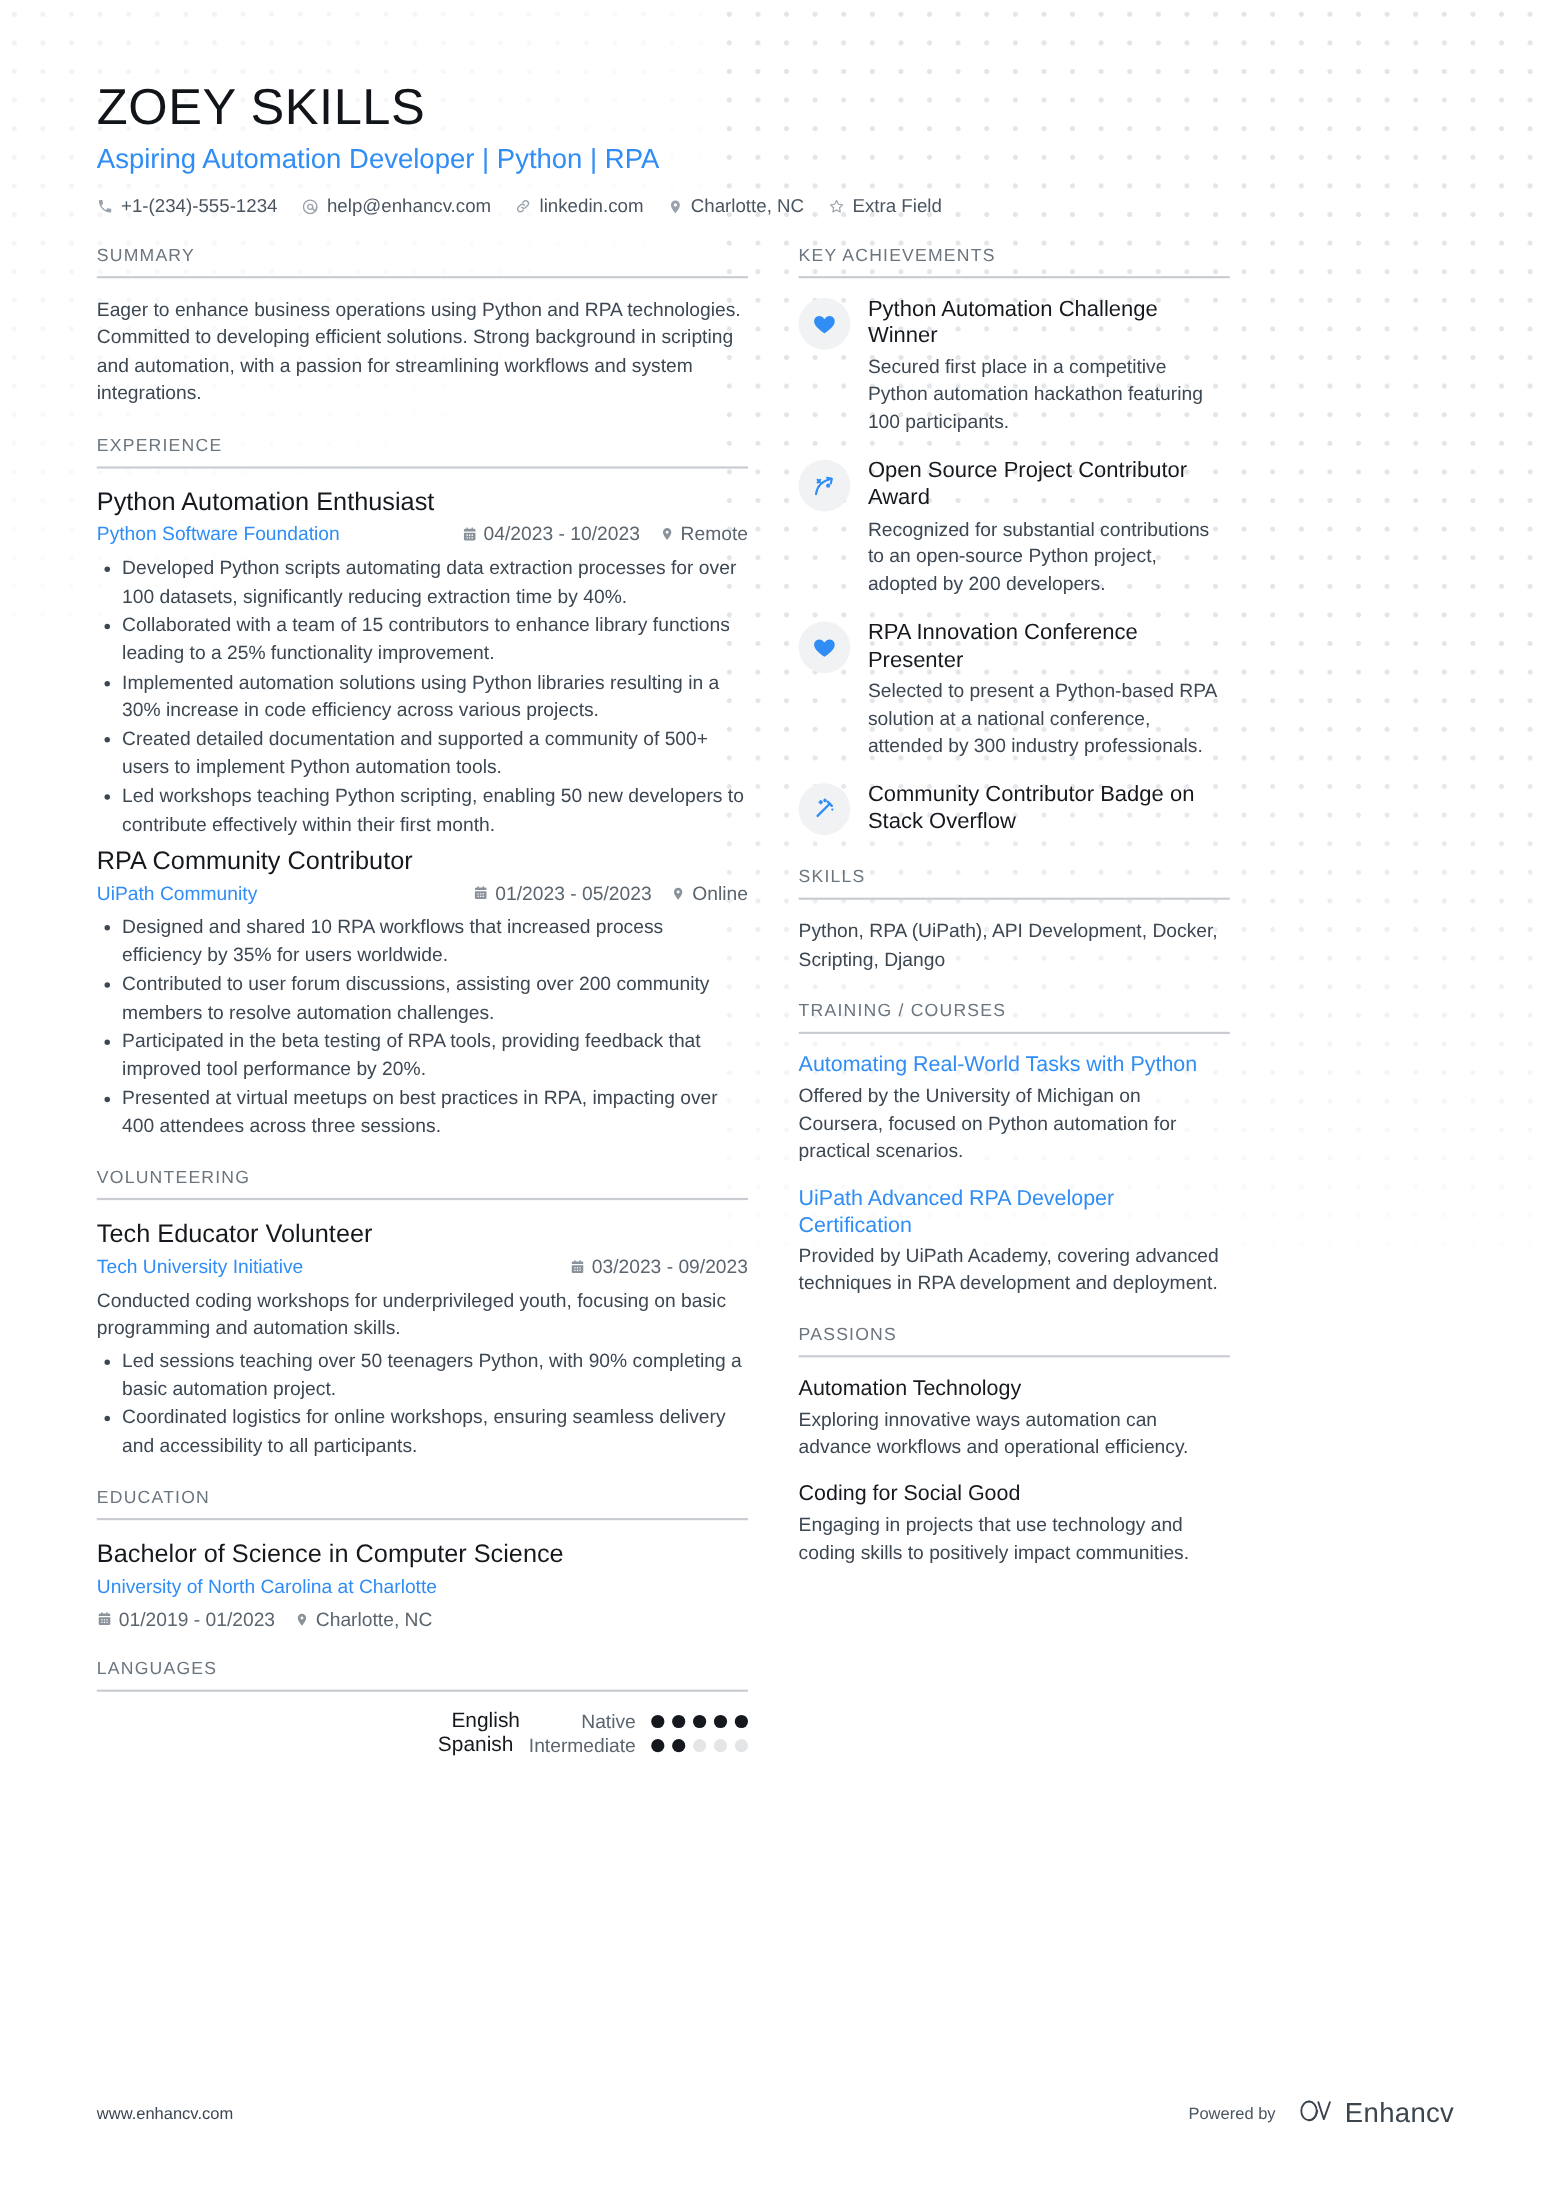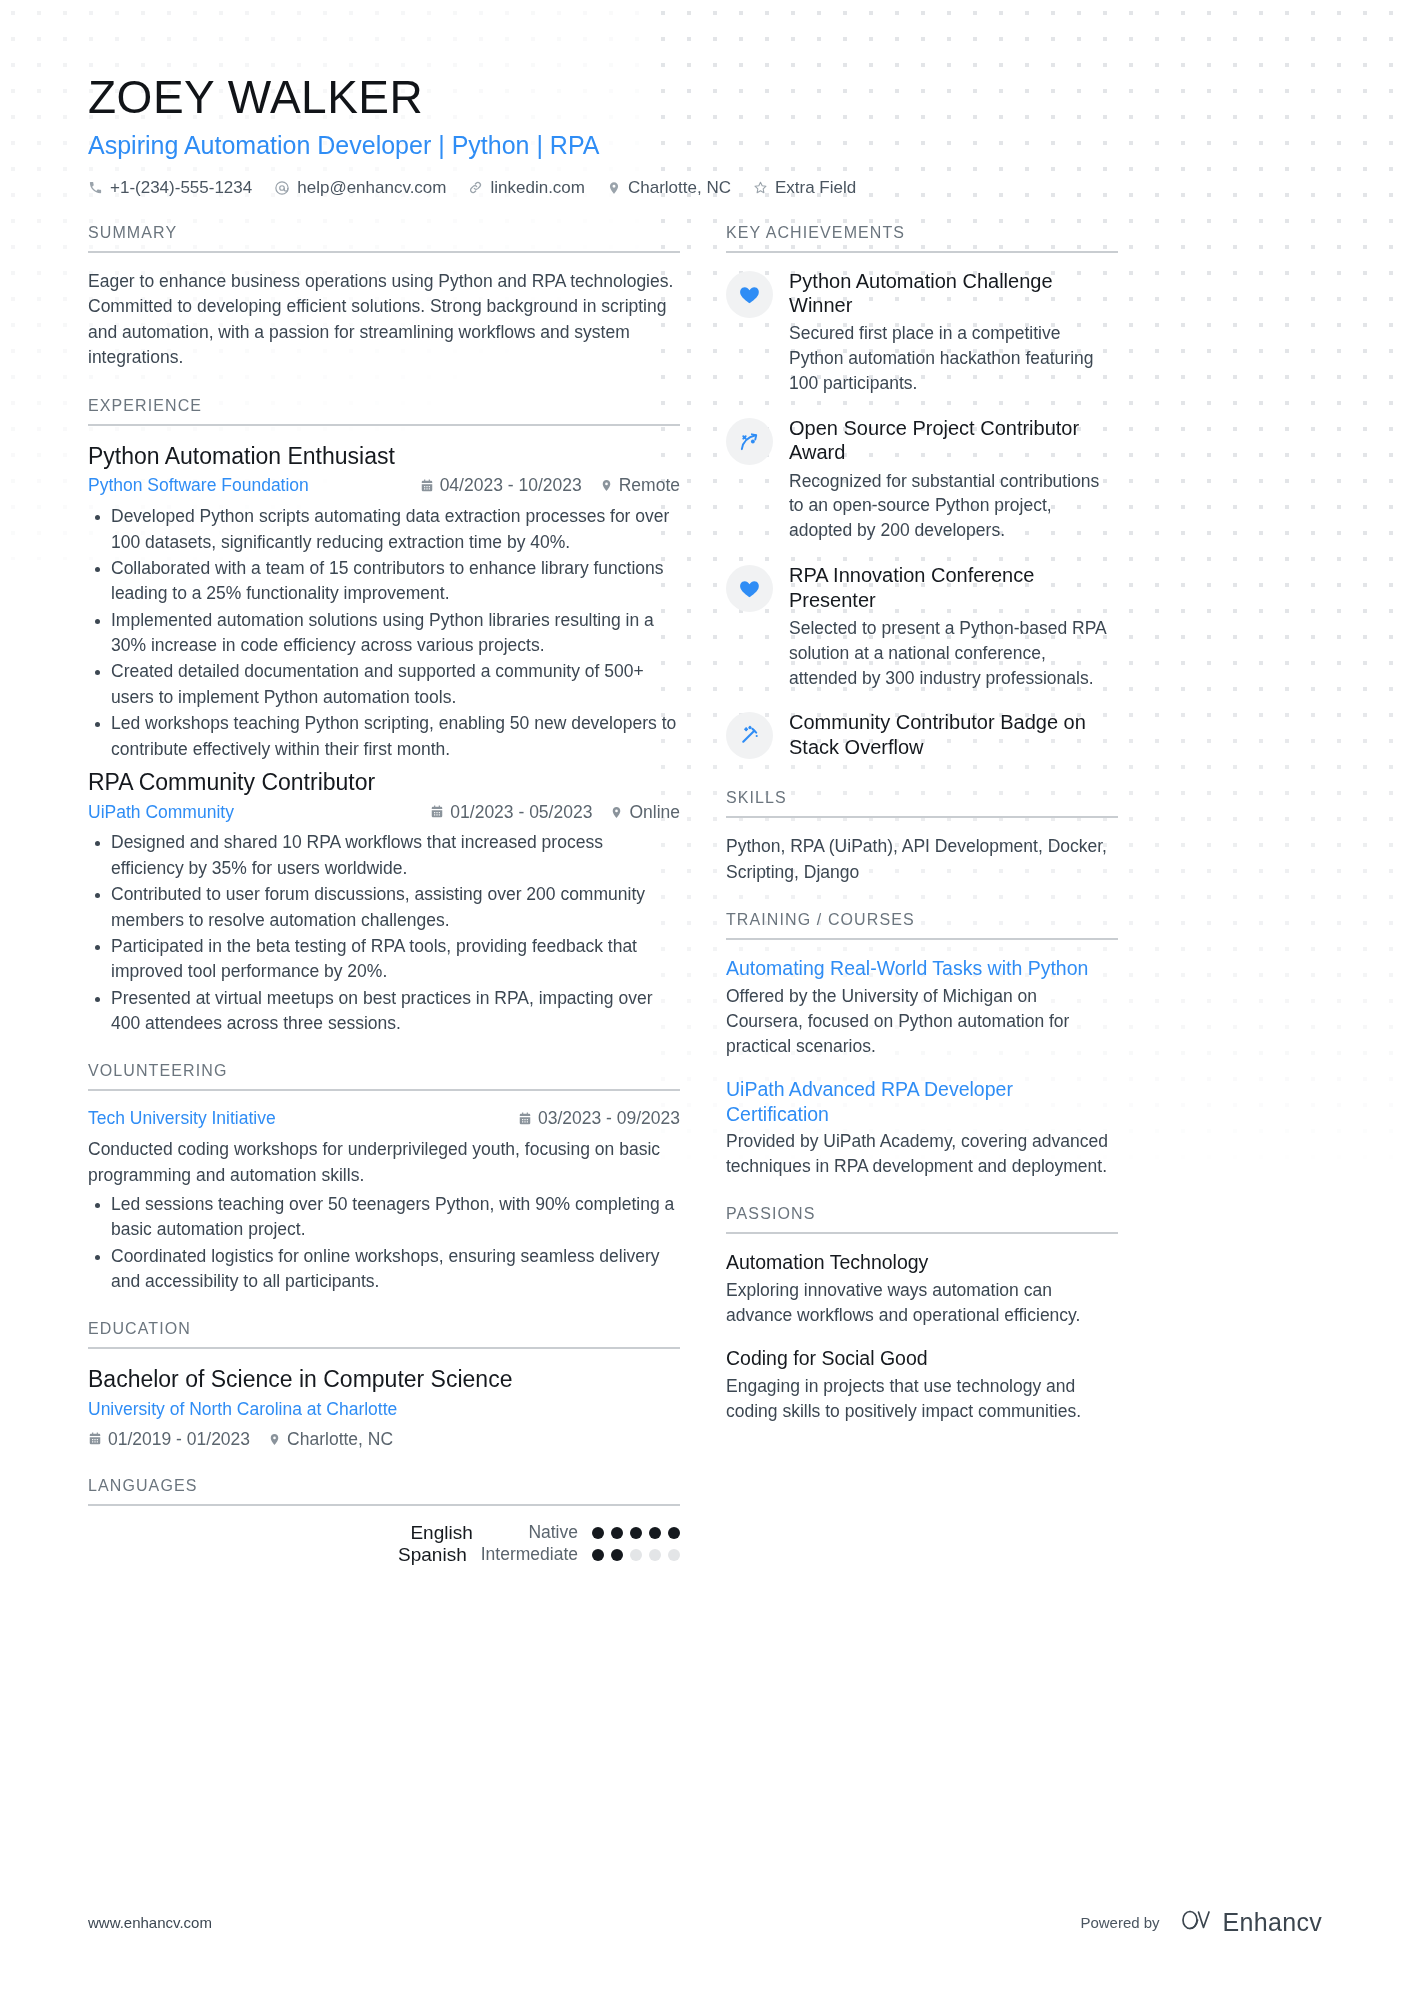--- a/index.html
+++ b/index.html
@@ -210,21 +210,21 @@
 </style>
 </head>
 <body>
 
 <div class="dot-pattern"></div>
 <div class="dot-pattern left"></div>
 
 <div class="page">
 
   <div>
-    <div class="name">ZOEY WALKER</div>
+    <div class="name">ZOEY SKILLS</div>
     <div class="headline">Aspiring Automation Developer | Python | RPA</div>
 
     <div class="contact-row">
 
       <span class="contact-item">
         <span class="ic">
           <svg width="15" height="15" viewBox="0 0 24 24" fill="currentColor">
               <path d="M6.6 10.8c1.4 2.8 3.8 5.1 6.6 6.6l2.2-2.2c.3-.3.7-.4 1-.2 1.1.4 2.3.6 3.6.6.6 0 1 .4 1 1V20c0 .6-.4 1-1 1C10.6 21 3 13.4 3 4c0-.6.4-1 1-1h3.5c.6 0 1 .4 1 1 0 1.2.2 2.4.6 3.6.1.4 0 .7-.2 1l-2.3 2.2z"></path>
             </svg>
         </span>
@@ -341,20 +341,21 @@
             <li>Contributed to user forum discussions, assisting over 200 community members to resolve automation challenges.</li>
             <li>Participated in the beta testing of RPA tools, providing feedback that improved tool performance by 20%.</li>
             <li>Presented at virtual meetups on best practices in RPA, impacting over 400 attendees across three sessions.</li>
           </ul>
         </div>
       </div>
 
       <div class="section">
         <div class="section-title">VOLUNTEERING</div>
         <div class="entry">
+          <div class="entry-title">Tech Educator Volunteer</div>
           <div class="entry-meta">
             <span class="entry-org">Tech University Initiative</span>
             <span class="meta-bit">
               <span class="ic">
                 <svg width="14" height="14" viewBox="0 0 24 24" fill="currentColor">
                     <path d="M7 1v2H5a2 2 0 0 0-2 2v2h18V5a2 2 0 0 0-2-2h-2V1h-2v2H9V1H7zM3 9v10a2 2 0 0 0 2 2h14a2 2 0 0 0 2-2V9H3zm4 3h2v2H7v-2zm4 0h2v2h-2v-2zm4 0h2v2h-2v-2zM7 16h2v2H7v-2zm4 0h2v2h-2v-2zm4 0h2v2h-2v-2z"></path>
                   </svg>
               </span>
               <span>03/2023 - 09/2023</span>
             </span>

